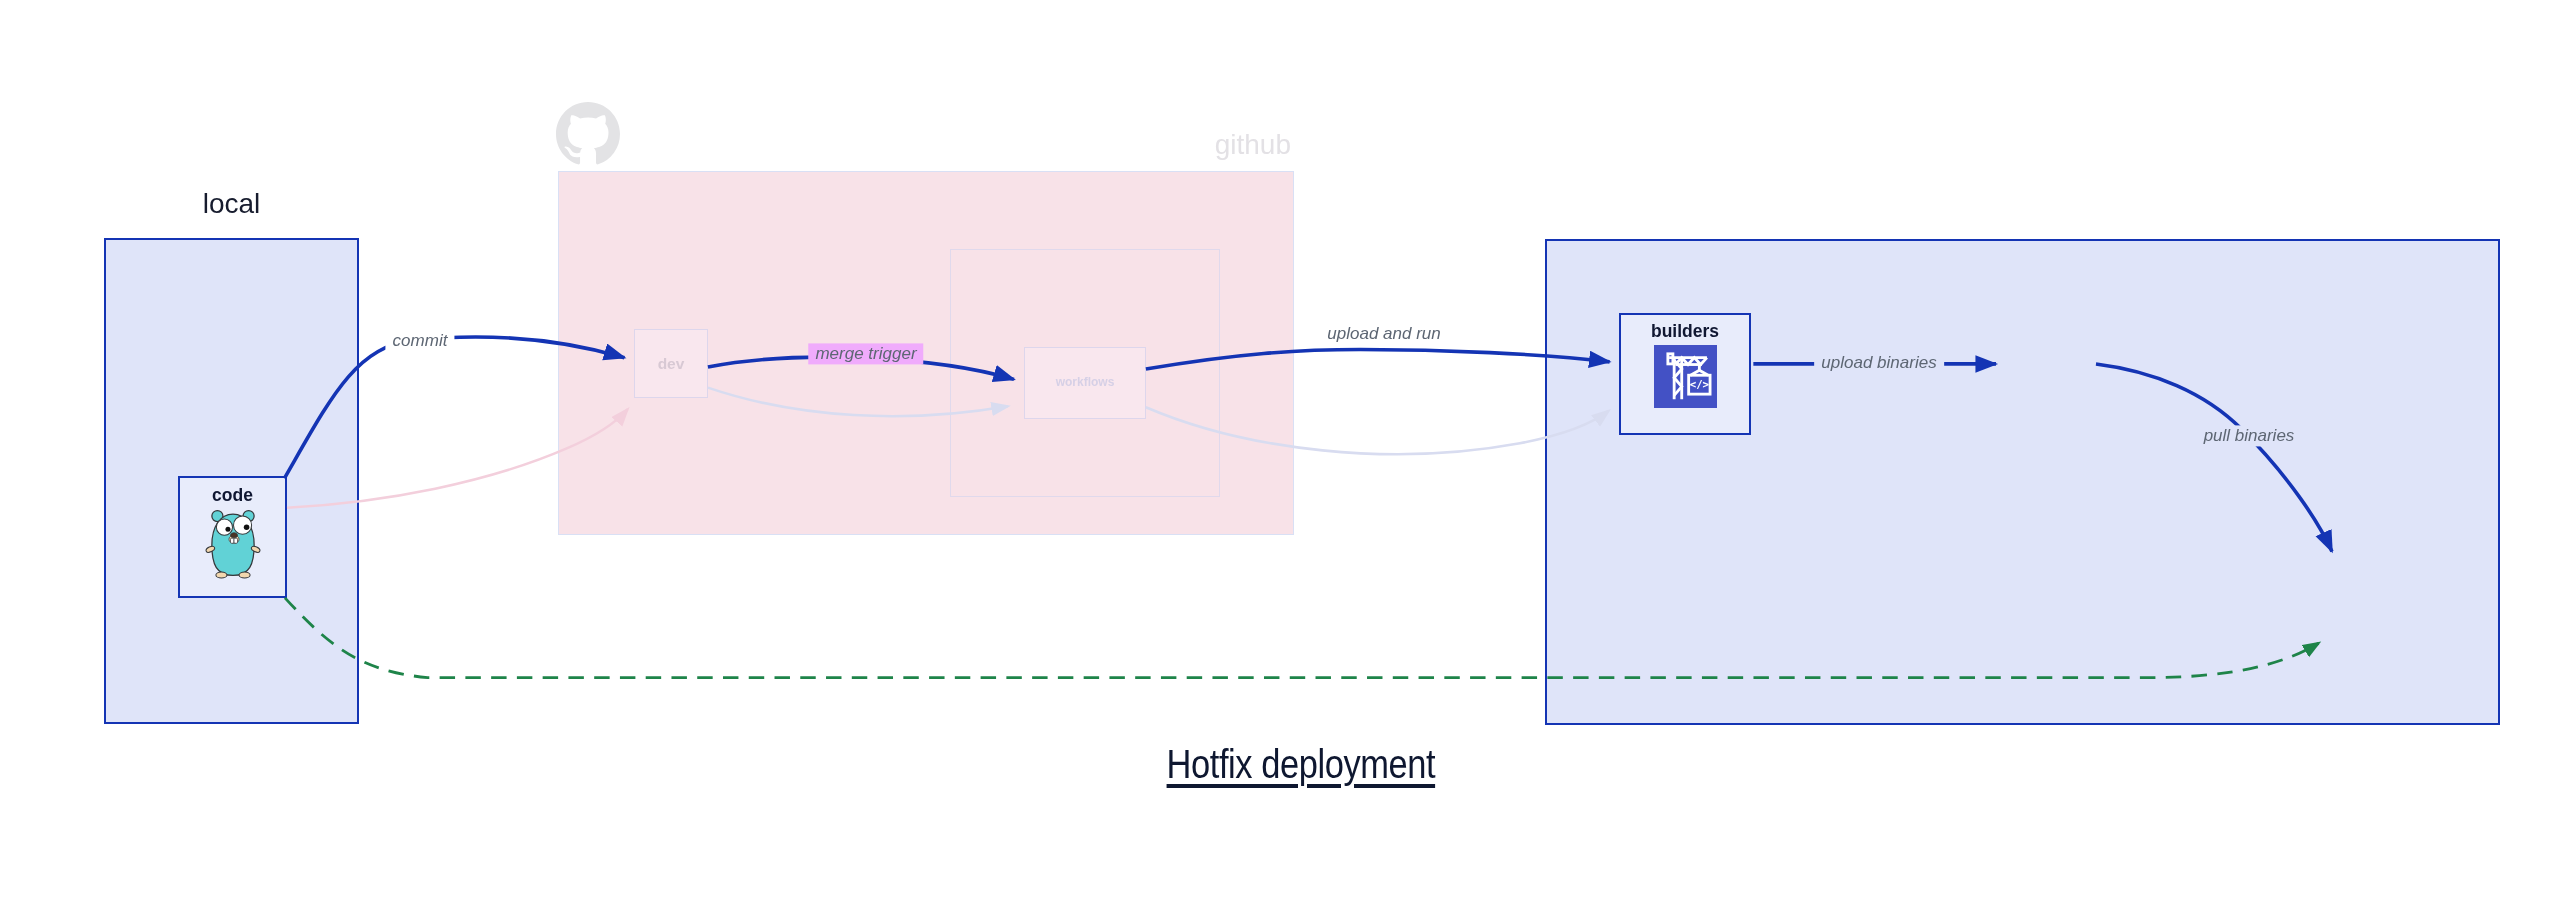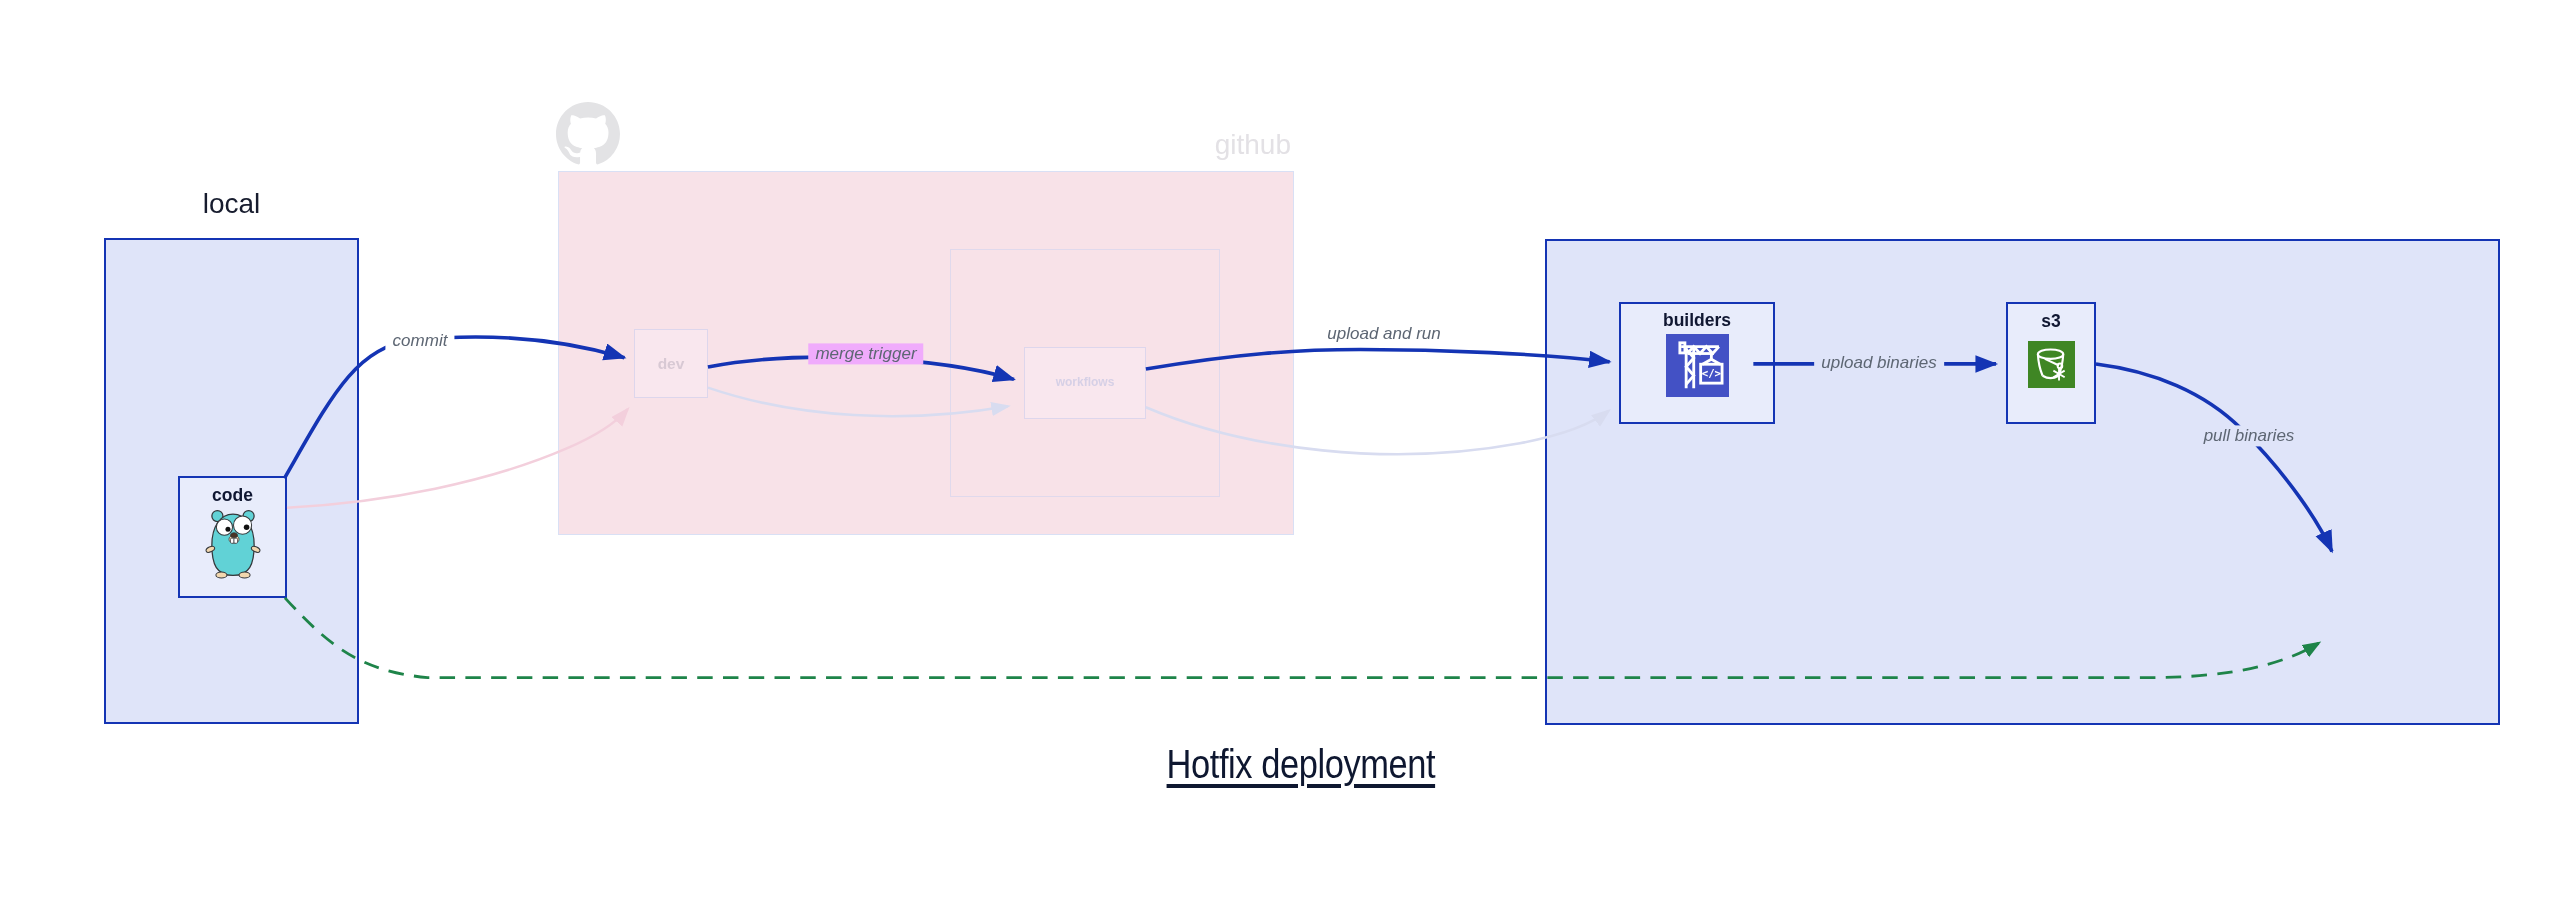--- a/index.html
+++ b/index.html
@@ -88,58 +88,39 @@
   <div class="node node-faded z3" style="left:634px;top:329px;width:74px;height:69px;">
     <div class="node-label faded-dev">dev</div>
   </div>
 
   <div class="node node-faded z3" style="left:1024px;top:347px;width:122px;height:72px;">
     <div class="node-label faded-wf">workflows</div>
   </div>
 
   <div class="region region-strong z1" style="left:1545px;top:239px;width:955px;height:486px;"></div>
 
-  <div class="node node-strong z2" style="left:1619px;top:302px;width:156px;height:122px;padding-top:6.2px;">
+  <div class="node node-strong z2" style="left:1619px;top:313px;width:132px;height:122px;padding-top:6.2px;">
     <div class="node-label">builders</div>
     <svg class="icon-tile" width="63" height="63" viewBox="0 0 100 100" style="margin-top:4.1px;">
       <rect x="0" y="0" width="100" height="100" fill="#4351c5"></rect>
       <g stroke="#ffffff" stroke-width="4.5" fill="none">
         <path d="M32 20 V86 M44 20 V86"></path>
         <path d="M32 24 L44 38 L32 52 L44 66 L32 80"></path>
         <path d="M24 20 H84"></path>
         <path d="M34 31 H76"></path>
         <path d="M34 31 L44 20 L54 31 L64 20 L74 31 L84 20"></path>
         <rect x="22" y="14" width="8" height="16"></rect>
         <path d="M72 31 V40"></path>
         <path d="M72 40 L58 48 M72 40 L86 48"></path>
         <rect x="55" y="48" width="34" height="30"></rect>
       </g>
       <text x="72" y="69" font-size="17" font-weight="bold" fill="#ffffff" text-anchor="middle" font-family="DejaVu Sans Mono, monospace">&lt;/&gt;</text>
     </svg>
   </div>
 
-  <div class="node node-strong z2" style="left:2006px;top:302px;width:90px;height:122px;padding-top:7.2px;">
-    <div class="node-label">s3</div>
-    <svg class="icon-tile" width="47" height="47" viewBox="0 0 100 100" style="margin-top:9.3px;">
-      <rect x="0" y="0" width="100" height="100" fill="#3f8624"></rect>
-      <g stroke="#ffffff" stroke-width="4.5" fill="none">
-        <ellipse cx="48" cy="28" rx="27" ry="10"></ellipse>
-        <path d="M21 28 C22 46 26 62 31 74"></path>
-        <path d="M75 28 C74 46 70 62 65 74"></path>
-        <path d="M31 74 Q48 84 65 74"></path>
-        <path d="M36 38 L66 52"></path>
-      </g>
-      <circle cx="68" cy="53" r="5" fill="none" stroke="#ffffff" stroke-width="4"></circle>
-      <g stroke="#ffffff" stroke-width="4" fill="none">
-        <path d="M66 56 V84"></path>
-        <path d="M54 63 L78 77"></path>
-        <path d="M78 63 L54 77"></path>
-      </g>
-    </svg>
-  </div>
 
 
   <svg class="arrows" width="2604" height="902" viewBox="0 0 5054 1750">
     <defs>
       <marker id="ah-blue" markerUnits="userSpaceOnUse" markerWidth="50" markerHeight="40" refX="40" refY="17" orient="auto">
           <path d="M0,0 L44,17 L0,34 Z" fill="#1434b4"></path>
         </marker>
       <marker id="ah-pink" markerUnits="userSpaceOnUse" markerWidth="44" markerHeight="34" refX="32" refY="14" orient="auto">
           <path d="M0,0 L38,14 L0,28 Z" fill="#f3cfdc"></path>
         </marker>

